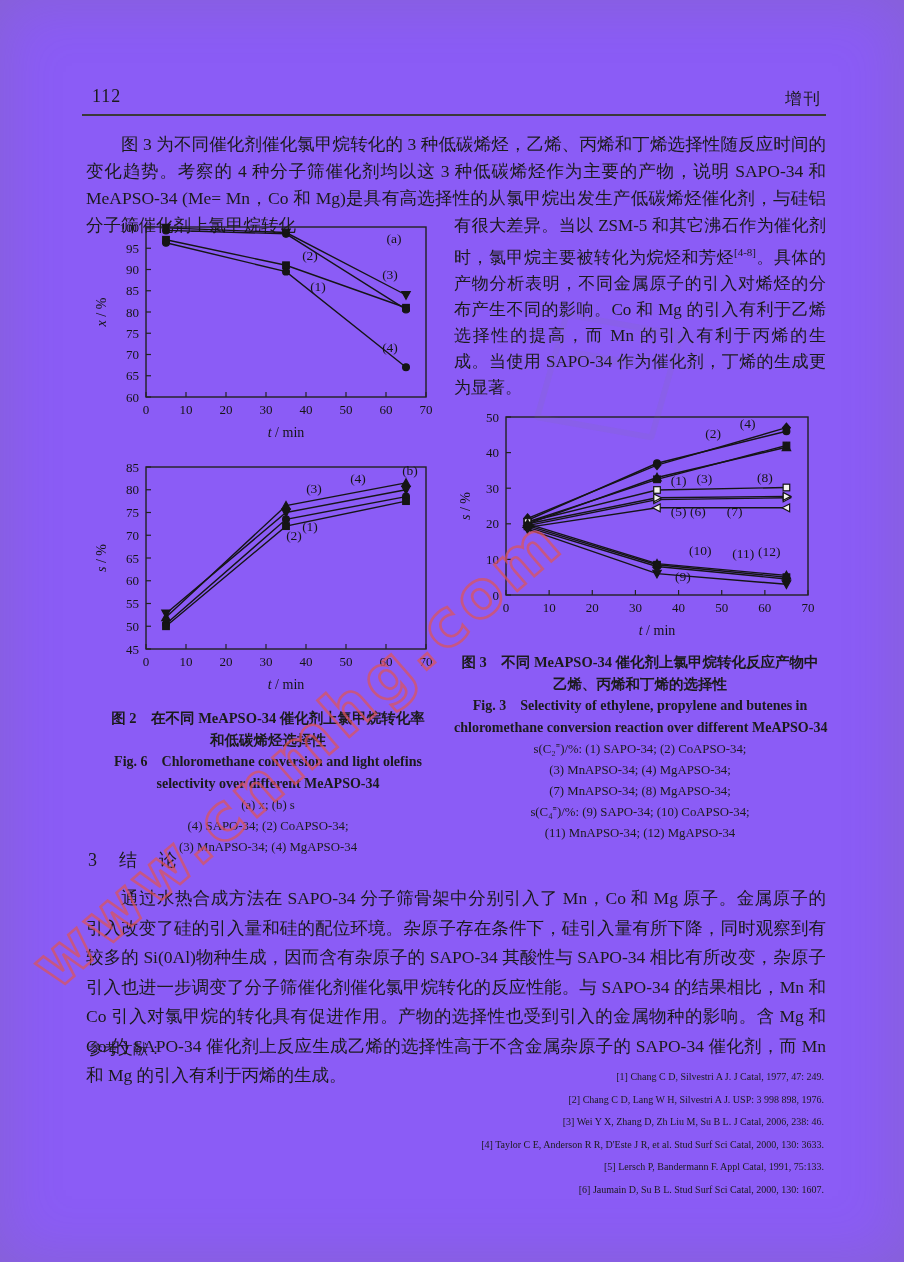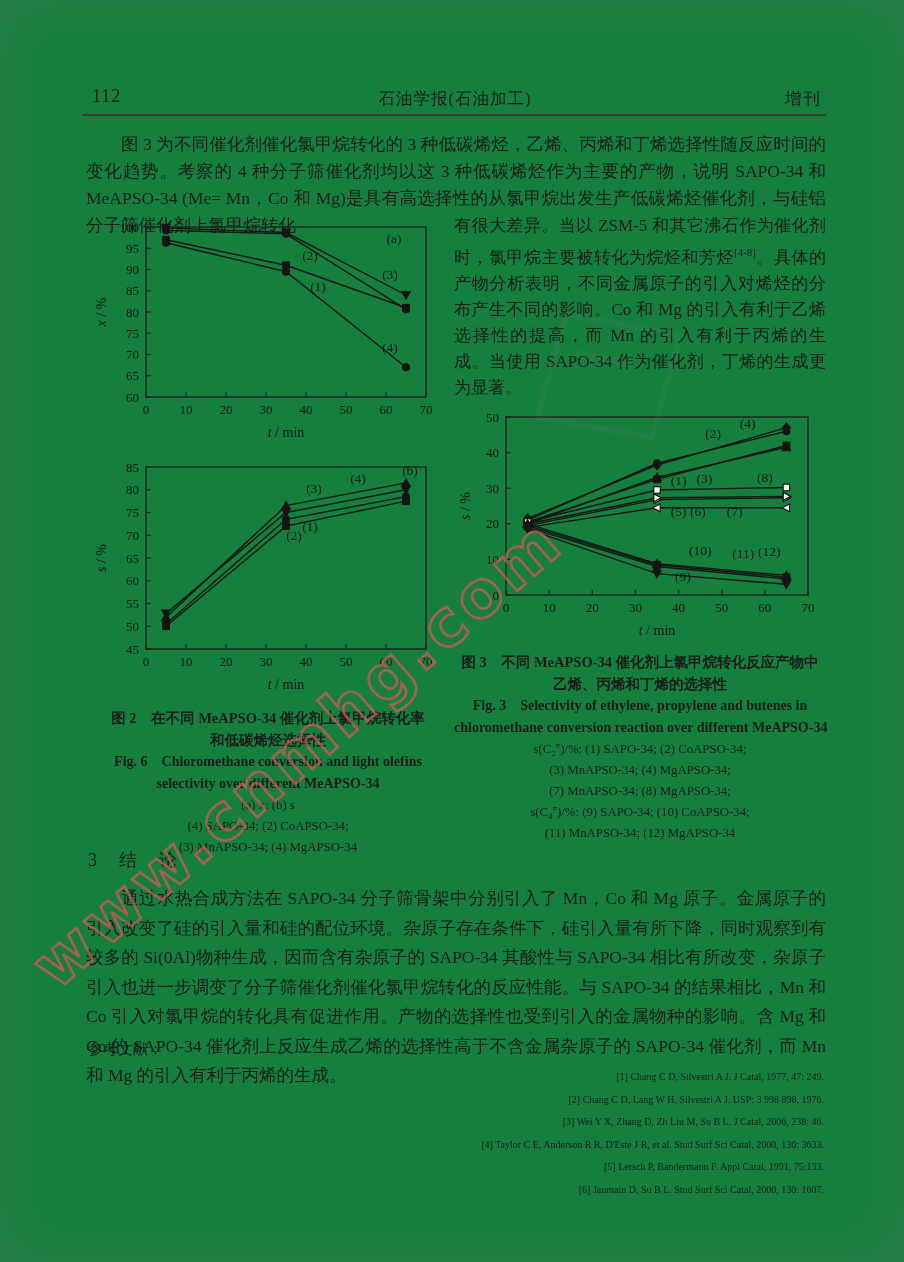--- a/index.html
+++ b/index.html
@@ -1,18 +1,18 @@
 <!DOCTYPE html>
 <html><head>
 <meta charset="utf-8">
 <style>
   html,body{margin:0;padding:0;background:#d8d6d2;}
   .page{
     position:relative;width:904px;height:1262px;margin:0 auto;
-    background:#15803d;overflow:hidden;color:#1b1b1b;
+    background:#8b5cf6;overflow:hidden;color:#1b1b1b;
     font-family:"Liberation Serif","DejaVu Serif",serif;
     box-shadow:inset 0 0 60px rgba(120,115,105,.25);
   }
   .header{position:absolute;top:86px;left:86px;width:738px;height:26px;font-size:17px;}
   .header .pnum{position:absolute;left:6px;top:0;font-size:18px;letter-spacing:1px;}
   .header .journal{position:absolute;left:0;right:0;top:2px;text-align:center;font-size:16.5px;letter-spacing:1px;}
   .header .issue{position:absolute;right:2px;top:2px;font-size:16.5px;letter-spacing:2px;}
   .rule{position:absolute;top:114px;left:82px;width:744px;border-top:2.2px solid #3a3a38;}
   .para1{position:absolute;top:131px;left:86px;width:740px;font-size:17.5px;line-height:27px;
          text-align:justify;text-indent:2em;}
@@ -52,21 +52,20 @@
   .scan-artifact:after{content:"";position:absolute;left:14px;top:30px;width:60px;height:8px;
     background:rgba(130,128,124,.10);}
 </style>
 </head>
 <body>
 
 <div class="page">
 
   <div class="header">
     <span class="pnum">112</span>
-    <span class="journal">石油学报(石油加工)</span>
     <span class="issue">增刊</span>
   </div>
   <div class="rule"></div>
 
   <div class="para1">图 3 为不同催化剂催化氯甲烷转化的 3 种低碳烯烃，乙烯、丙烯和丁烯选择性随反应时间的变化趋势。考察的 4 种分子筛催化剂均以这 3 种低碳烯烃作为主要的产物，说明 SAPO-34 和 MeAPSO-34 (Me= Mn，Co 和 Mg)是具有高选择性的从氯甲烷出发生产低碳烯烃催化剂，与硅铝分子筛催化剂上氯甲烷转化</div>
 
   <div class="cols">
     <div class="col-left">
       <div class="chart chart-a"><svg width="352" height="230" viewBox="0 0 352 230">
             <rect x="56" y="10" width="280" height="170" fill="none" stroke="#222" stroke-width="1.4"></rect>

